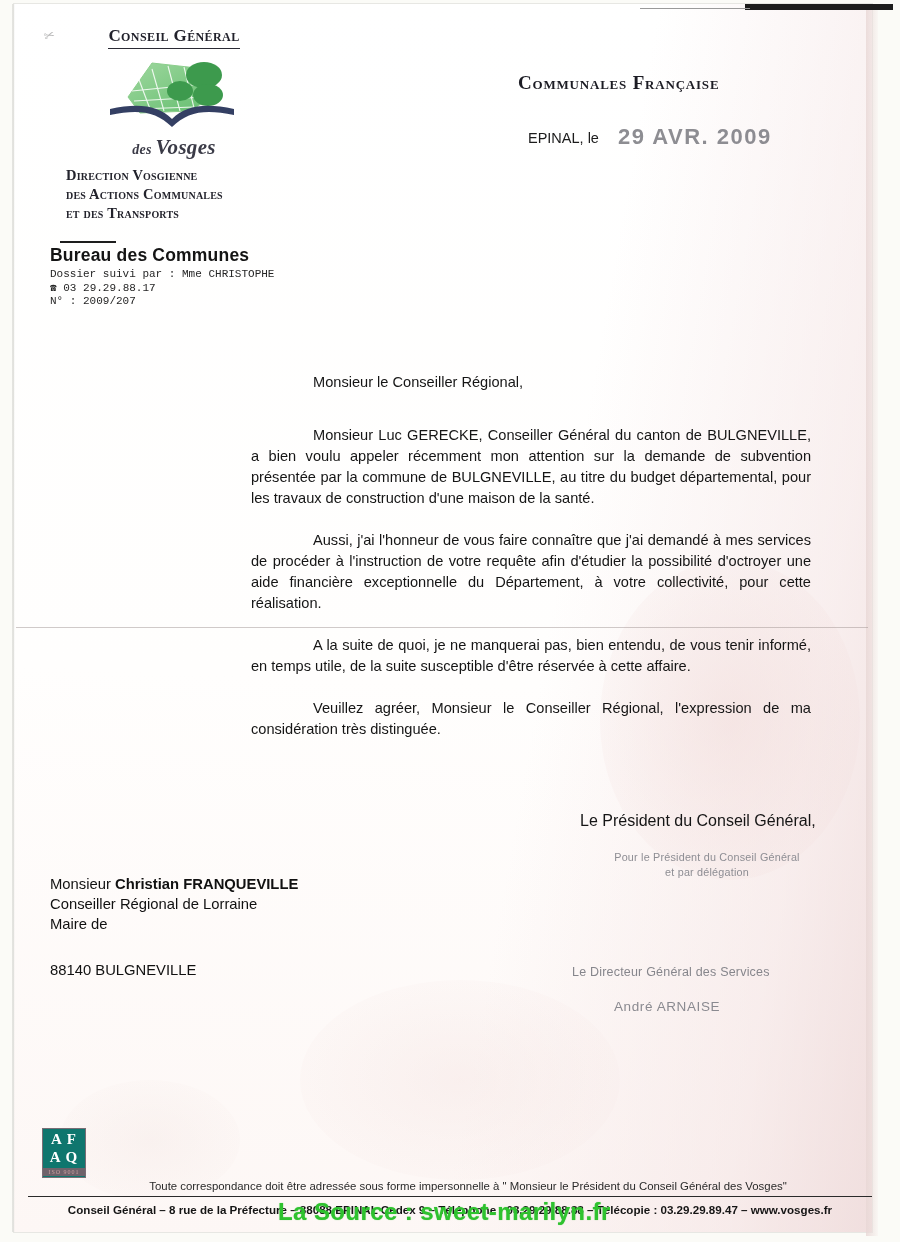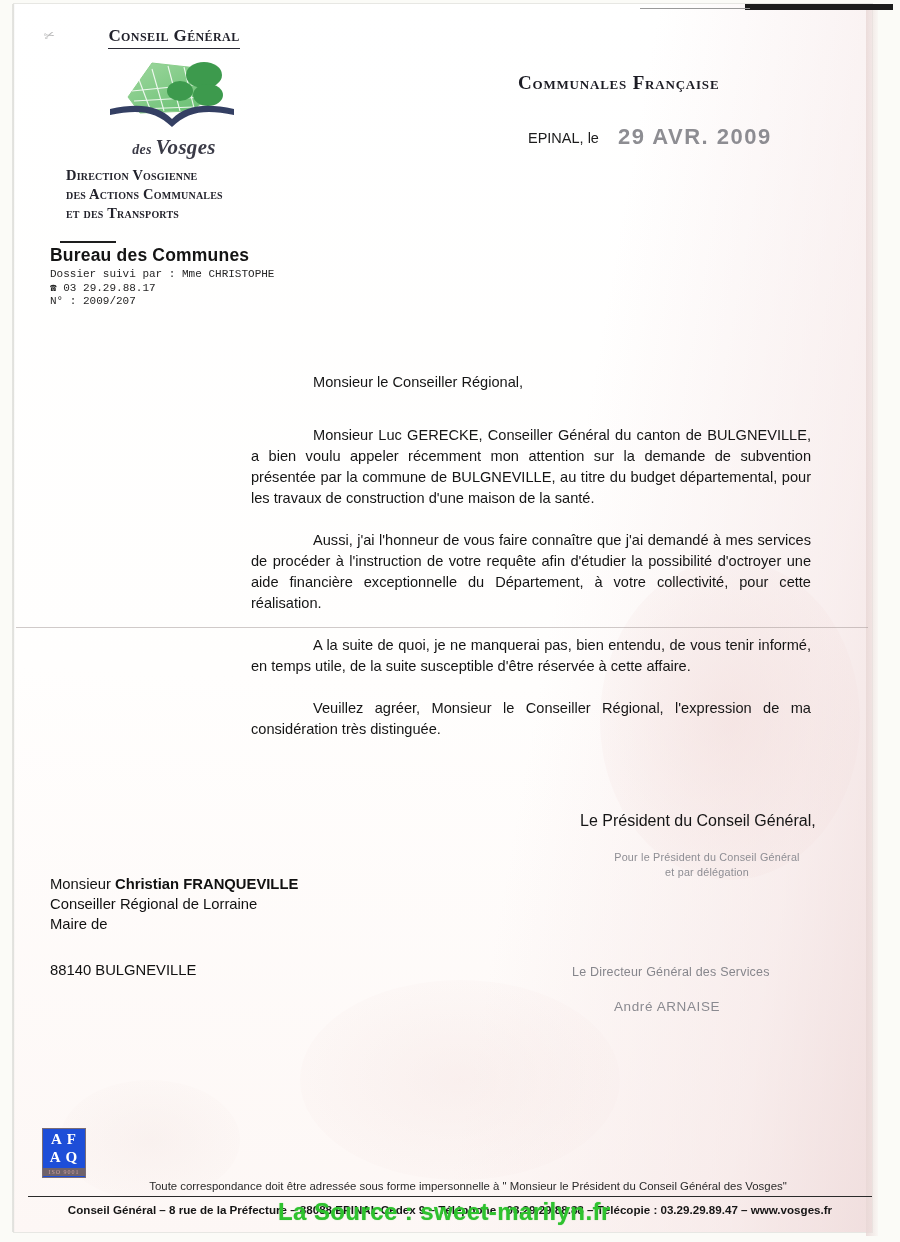--- a/index.html
+++ b/index.html
@@ -240,21 +240,21 @@
   .recipient .city {
     margin-top: 26px;
     font-size: 14.8px;
   }
 
   
   .afaq {
     position: absolute;
     left: 42px; top: 1128px;
     width: 44px; height: 50px;
-    background: #1d4ed8;
+    background: #0f766e;
     border: 1px solid #7a6d75;
     box-sizing: border-box;
     text-align: center;
     font-family: "Liberation Serif", serif;
   }
   .afaq .row {
     color: #ffffff;
     font-size: 15px;
     line-height: 15px;
     font-weight: bold;

